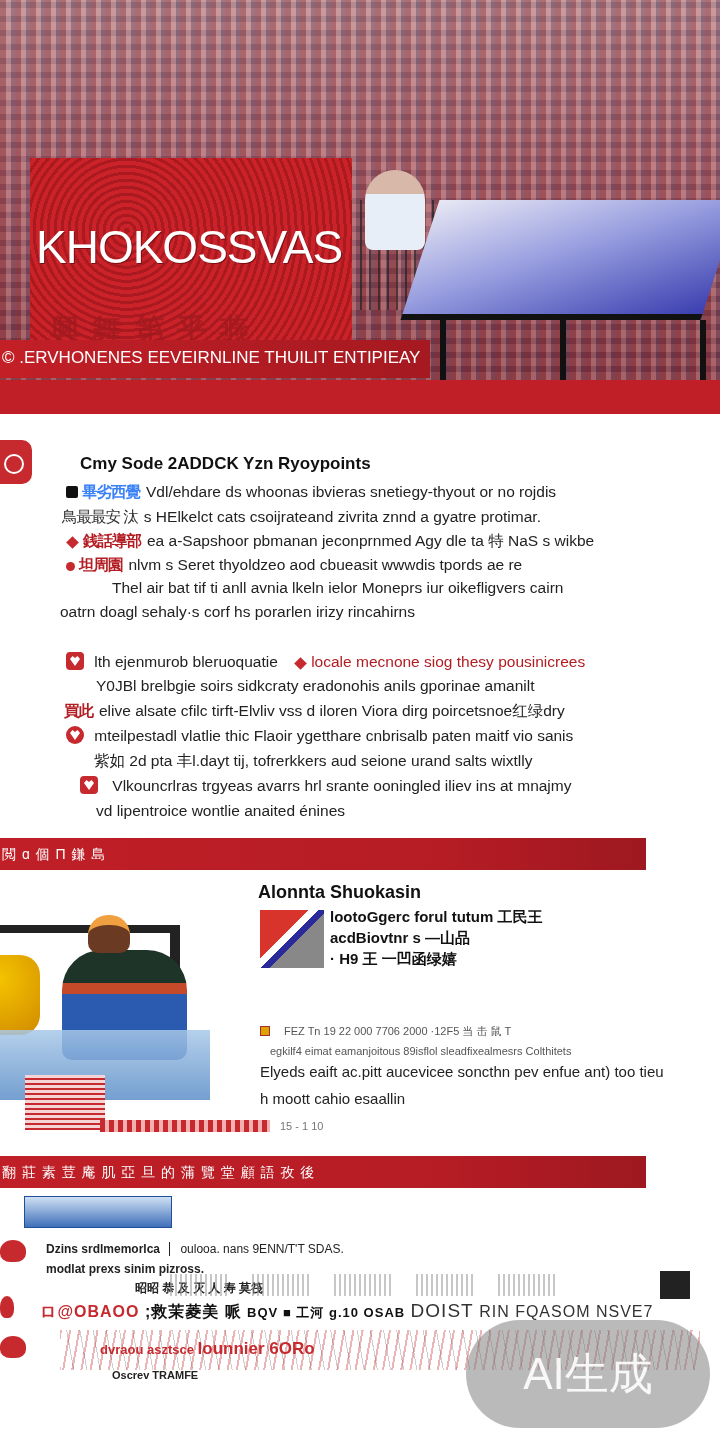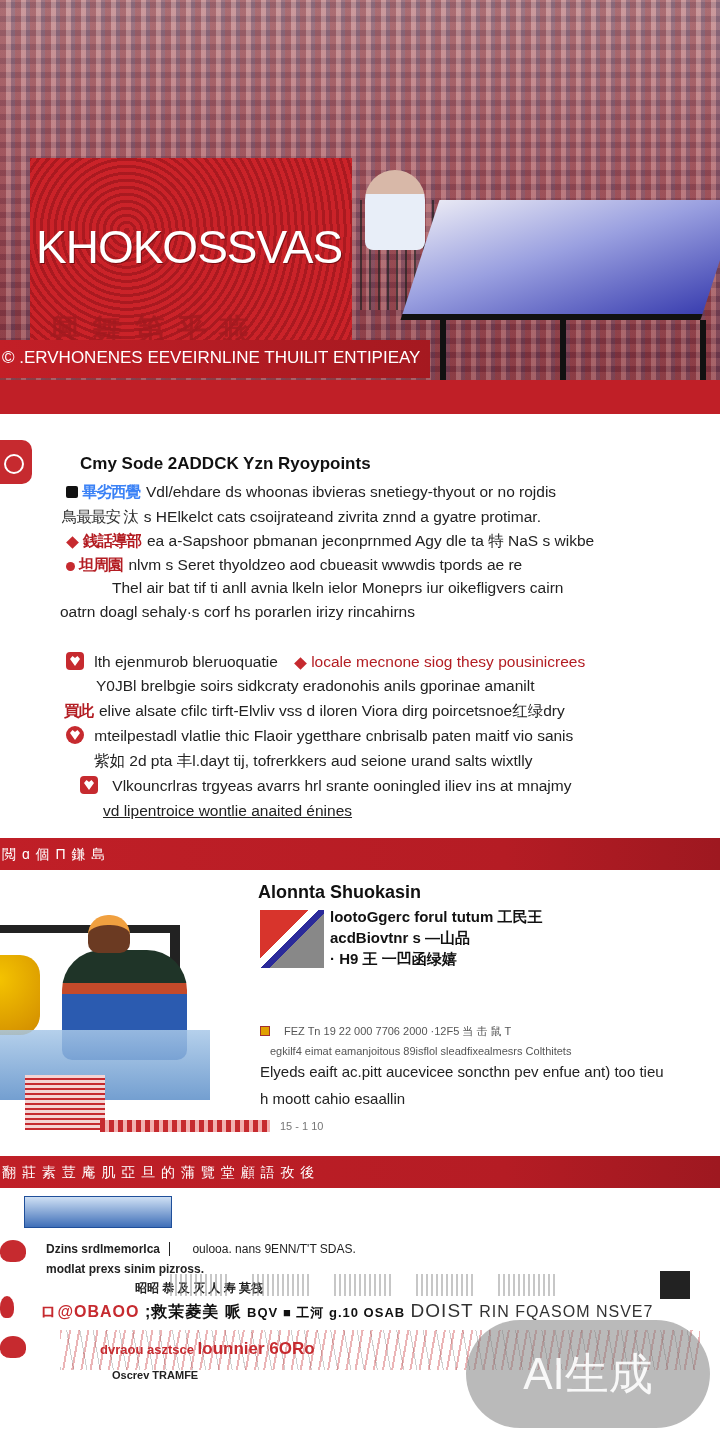--- a/index.html
+++ b/index.html
@@ -29,21 +29,21 @@
   .s1-heading { position:absolute; left: 80px; top: 14px; font-size: 17px; font-weight: 700; color:#111; }
   .line { position:absolute; font-size: 15.5px; color: #222; white-space: nowrap; }
   .bullet { display:inline-block; width:12px; height:12px; margin-right:4px; vertical-align:-1px; }
   .b-square { background:#111; border-radius:2px; }
   .b-heart { background:#c62a2f; transform: rotate(45deg); width:9px; height:9px; margin: 0 6px 0 2px; }
   .b-dot { background:#c62a2f; border-radius:50%; width:9px; height:9px; }
   .cn { color:#b31c22; font-weight:700; margin-right:6px; letter-spacing:-1px; }
   .red-txt { color: #b31c22; }
   .icon-tile { display:inline-block; width:18px; height:18px; border-radius:4px; background:#c62a2f; vertical-align:-3px; position:relative; }
   .icon-tile::after { content:""; position:absolute; left:4px; top:4px; width:10px; height:10px; background:#fff; clip-path: polygon(50% 100%, 0 30%, 25% 0, 50% 20%, 75% 0, 100% 30%); }
-  .section-bar { position:absolute; left: 0; width: 720px; height: 32px; background: linear-gradient(90deg,#c01f27 0%, #b51c24 70%, #9e1820 100%); }
+  .section-bar { position:absolute; left: 0; width: 646px; height: 32px; background: linear-gradient(90deg,#c01f27 0%, #b51c24 70%, #9e1820 100%); }
   .section-bar span { position:absolute; left: 2px; top: 8px; font-size: 14px; color:#fff; letter-spacing: 1px; }
   .photo2 { position:absolute; left: 0; top: 900px; width: 270px; height: 245px; overflow:hidden; }
   .p2-frame { position:absolute; left:0; top:25px; width:180px; height:110px; border-top: 8px solid #222; border-right: 10px solid #222; }
   .p2-yellow { position:absolute; left:-20px; top:55px; width:60px; height:80px; background: radial-gradient(circle at 30% 30%, #f5c400, #d08a00); border-radius: 20px; }
   .p2-person { position:absolute; left:62px; top:50px; width:125px; height:110px; background: linear-gradient(180deg,#1f3428 0 30%, #c44a2a 30% 40%, #2b5bb0 40%); border-radius: 40px 40px 10px 10px; }
   .p2-head { position:absolute; left:88px; top:15px; width:42px; height:38px; background:#6b3a22; border-top: 10px solid #f0a040; border-radius: 20px 20px 10px 10px; }
   .p2-blue { position:absolute; left:0; top:130px; width:210px; height:70px; background: linear-gradient(180deg,#a8c8e8,#5b8ec8); opacity:0.85; }
   .p2-red { position:absolute; left:25px; top:175px; width:80px; height:55px; background: repeating-linear-gradient(0deg,#c62a2f 0 2px,#f4d4d4 2px 5px); }
   .p2-strip { position:absolute; left:100px; top:220px; width:170px; height:12px; background: repeating-linear-gradient(90deg,#c62a2f 0 5px,#f2b0b0 5px 9px); }
   .s2-title { position:absolute; left: 258px; top: 882px; font-size: 18px; font-weight: 700; color:#111; }
@@ -129,21 +129,21 @@
     <span class="icon-tile" style="border-radius:50%"></span>
     <span style="margin-left:6px">mteilpestadl vlatlie thic Flaoir ygetthare cnbrisalb paten maitf vio sanis</span>
   </div>
   <div class="line" style="left:94px;top:311px;">
     <span>紫如 2d pta 丰l.dayt tij, tofrerkkers aud seione urand salts wixtlly</span>
   </div>
   <div class="line" style="left:80px;top:336px;">
     <span class="icon-tile"></span>
     <span style="margin-left:10px">Vlkouncrlras trgyeas avarrs hrl srante ooningled iliev ins at mnajmy</span>
   </div>
-  <div class="line" style="left:103px;top:362px;text-decoration:underline;">
+  <div class="line" style="left:96px;top:362px;">
     <span>vd lipentroice wontlie anaited énines</span>
   </div>
 </div>
 
 <div class="section-bar" style="top:838px;">
   <span>閲 ɑ 個 Π 鎌 島</span>
 </div>
 <div class="photo2">
   <div class="p2-frame"></div>
   <div class="p2-yellow"></div>
@@ -168,21 +168,21 @@
 <div class="s2-p" style="top:1090px;">h moott cahio esaallin</div>
 <div class="s2-date">15 - 1 10</div>
 
 <div class="section-bar" style="top:1156px;">
   <span>翻 莊 素 荳 庵 肌 亞 旦 的 蒲 覽 堂 顧 語 孜 後</span>
 </div>
 <div class="s3-banner"></div>
 <div class="s3-icon" style="top:1240px;"></div>
 <div class="s3-row" style="left:46px;top:1242px;">
   <span>Dzins srdlmemorlca</span>
-  <span style="border-left:1px solid #222;margin-left:6px;padding-left:22px;font-weight:400">oulooa. nans  9ENN/T'T SDAS.</span>
+  <span style="border-left:1px solid #222;margin-left:6px;padding-left:10px;font-weight:400">oulooa. nans  9ENN/T'T SDAS.</span>
 </div>
 <div class="s3-row" style="left:46px;top:1262px;text-align:center;">modlat prexs sinim pizross.</div>
 <div class="s3-row" style="left:104px;top:1280px;padding-left:31px;">昭昭 恭 及 灭 人 寿 莫筏</div>
 <div class="logos">
   <div class="logo-blob"></div>
   <div class="logo-blob"></div>
   <div class="logo-blob"></div>
   <div class="logo-blob"></div>
   <div class="logo-blob"></div>
   <div class="logo-dark"></div>

